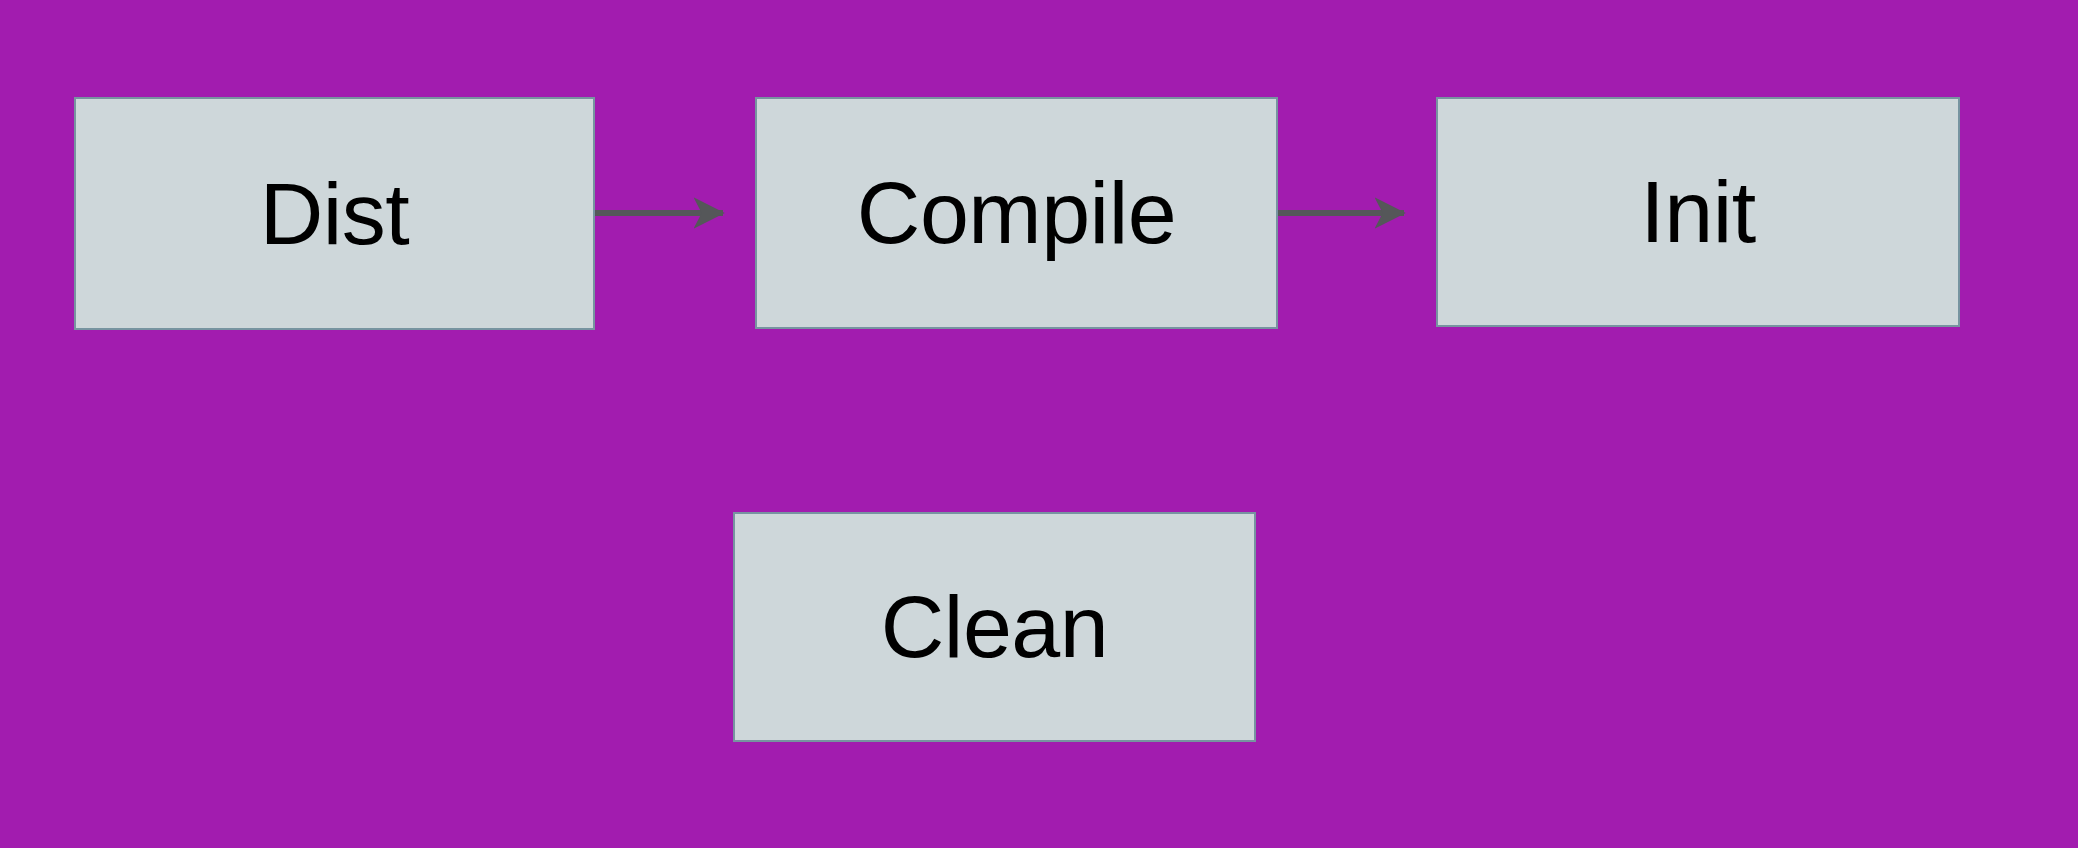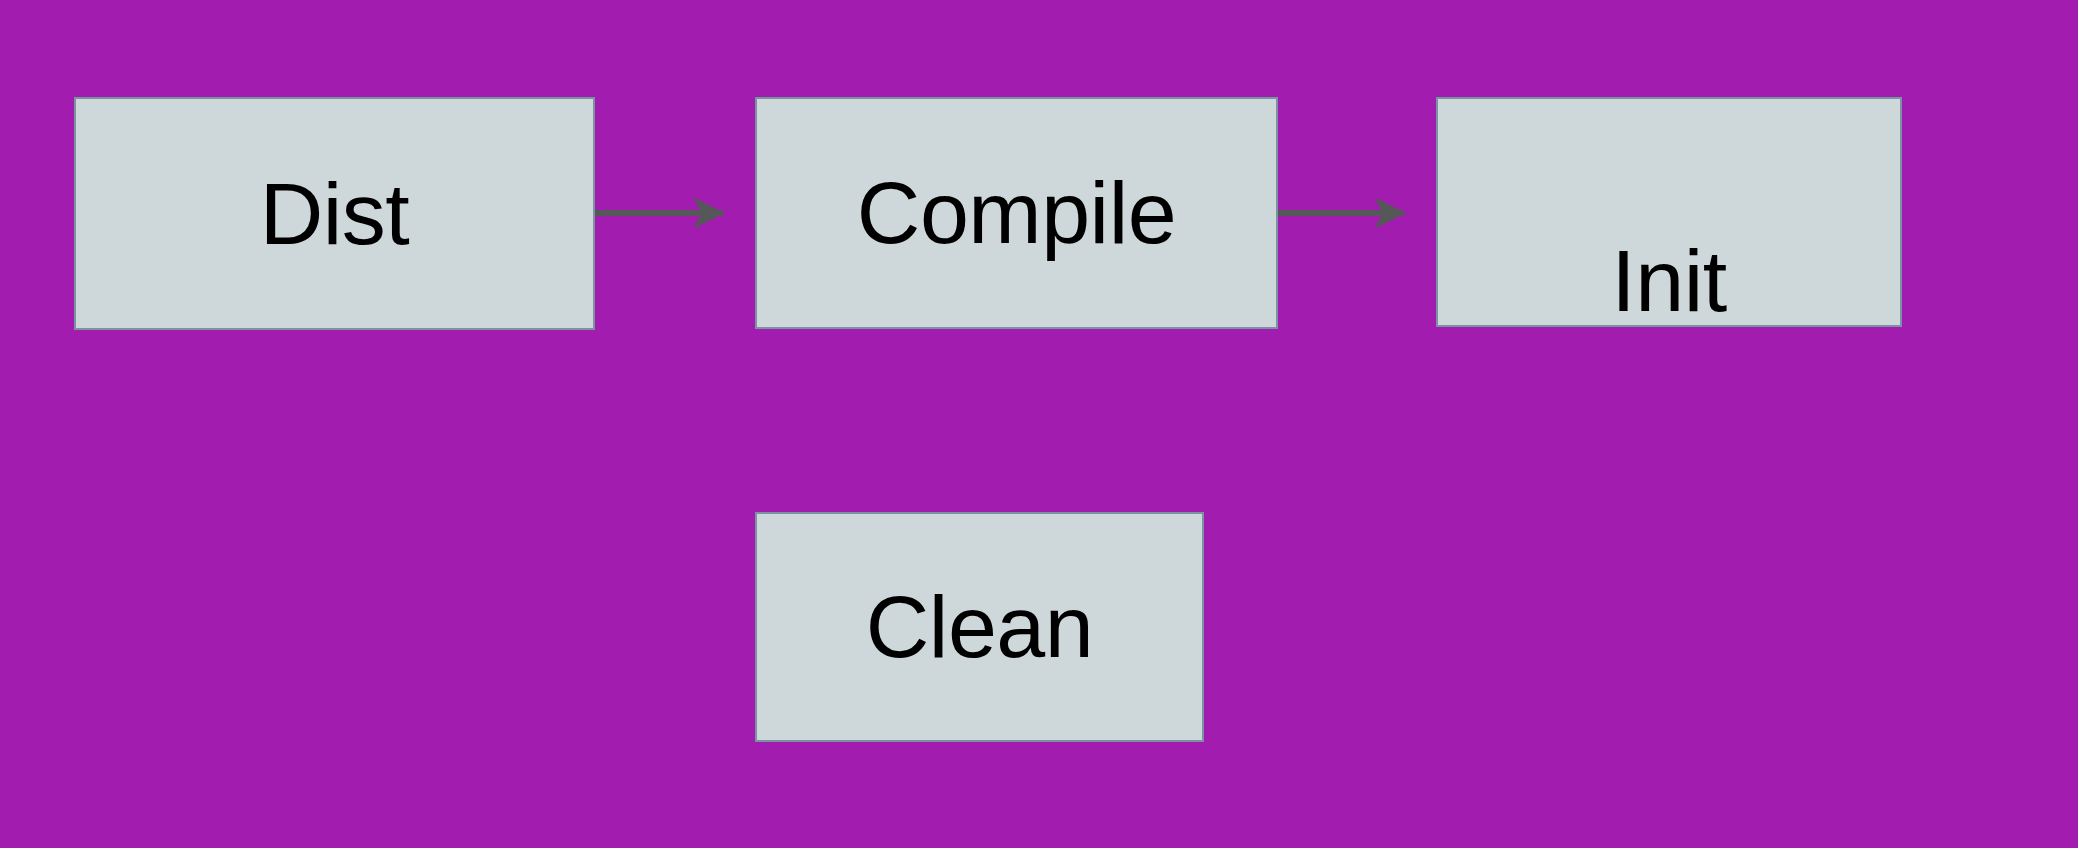--- a/index.html
+++ b/index.html
@@ -46,22 +46,22 @@
     pointer-events: none;
   }
   .edge-hit {
     position: absolute;
     pointer-events: auto;
   }
 
   
   #node-dist    { left: 74px;   top: 97px;  width: 521px; height: 233px; }
   #node-compile { left: 755px;  top: 97px;  width: 523px; height: 232px; text-align: right; }
-  #node-init    { left: 1436px; top: 97px;  width: 466px; height: 230px; align-items: flex-end; }
-  #node-clean   { left: 755px;  top: 512px; width: 449px; height: 230px; }
+  #node-init    { left: 1436px; top: 97px;  width: 524px; height: 230px; }
+  #node-clean   { left: 733px;  top: 512px; width: 523px; height: 230px; }
 
   
   #edge-hit-dist-compile { left: 595px;  top: 196px; width: 160px; height: 34px; }
   #edge-hit-compile-init { left: 1278px; top: 196px; width: 158px; height: 34px; }
 </style>
 </head>
 <body>
 
 <div id="canvas">
 

